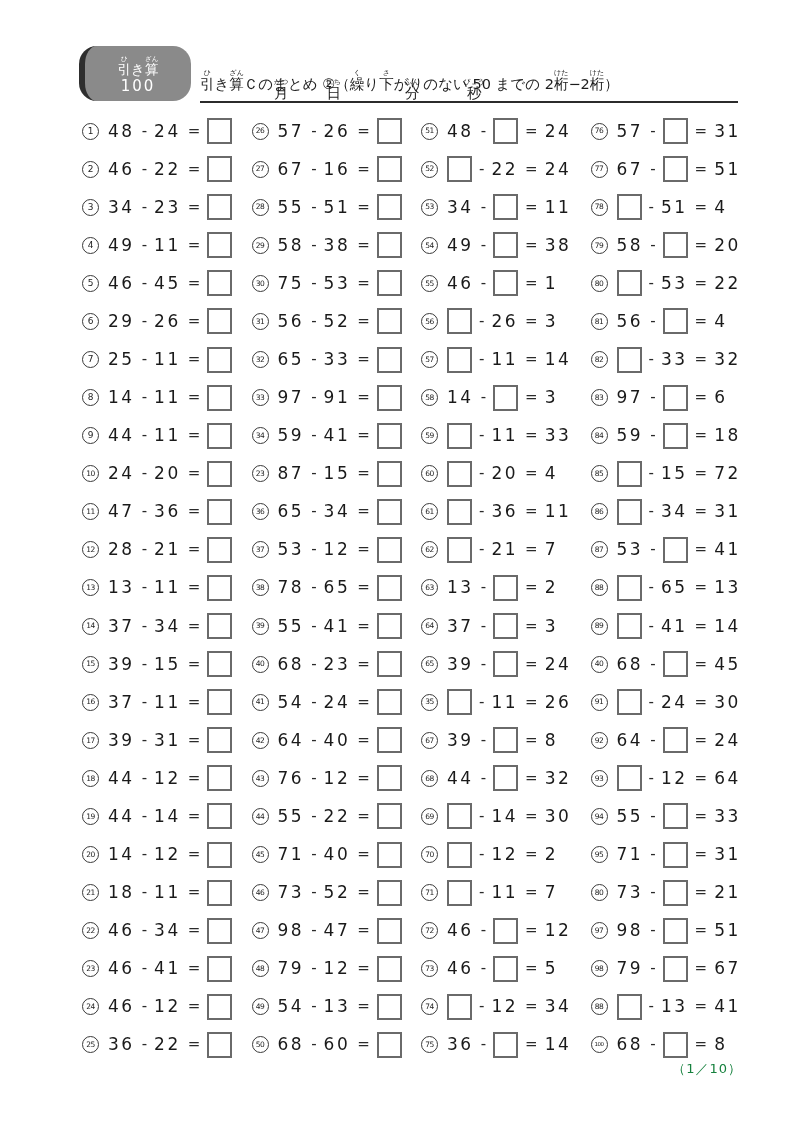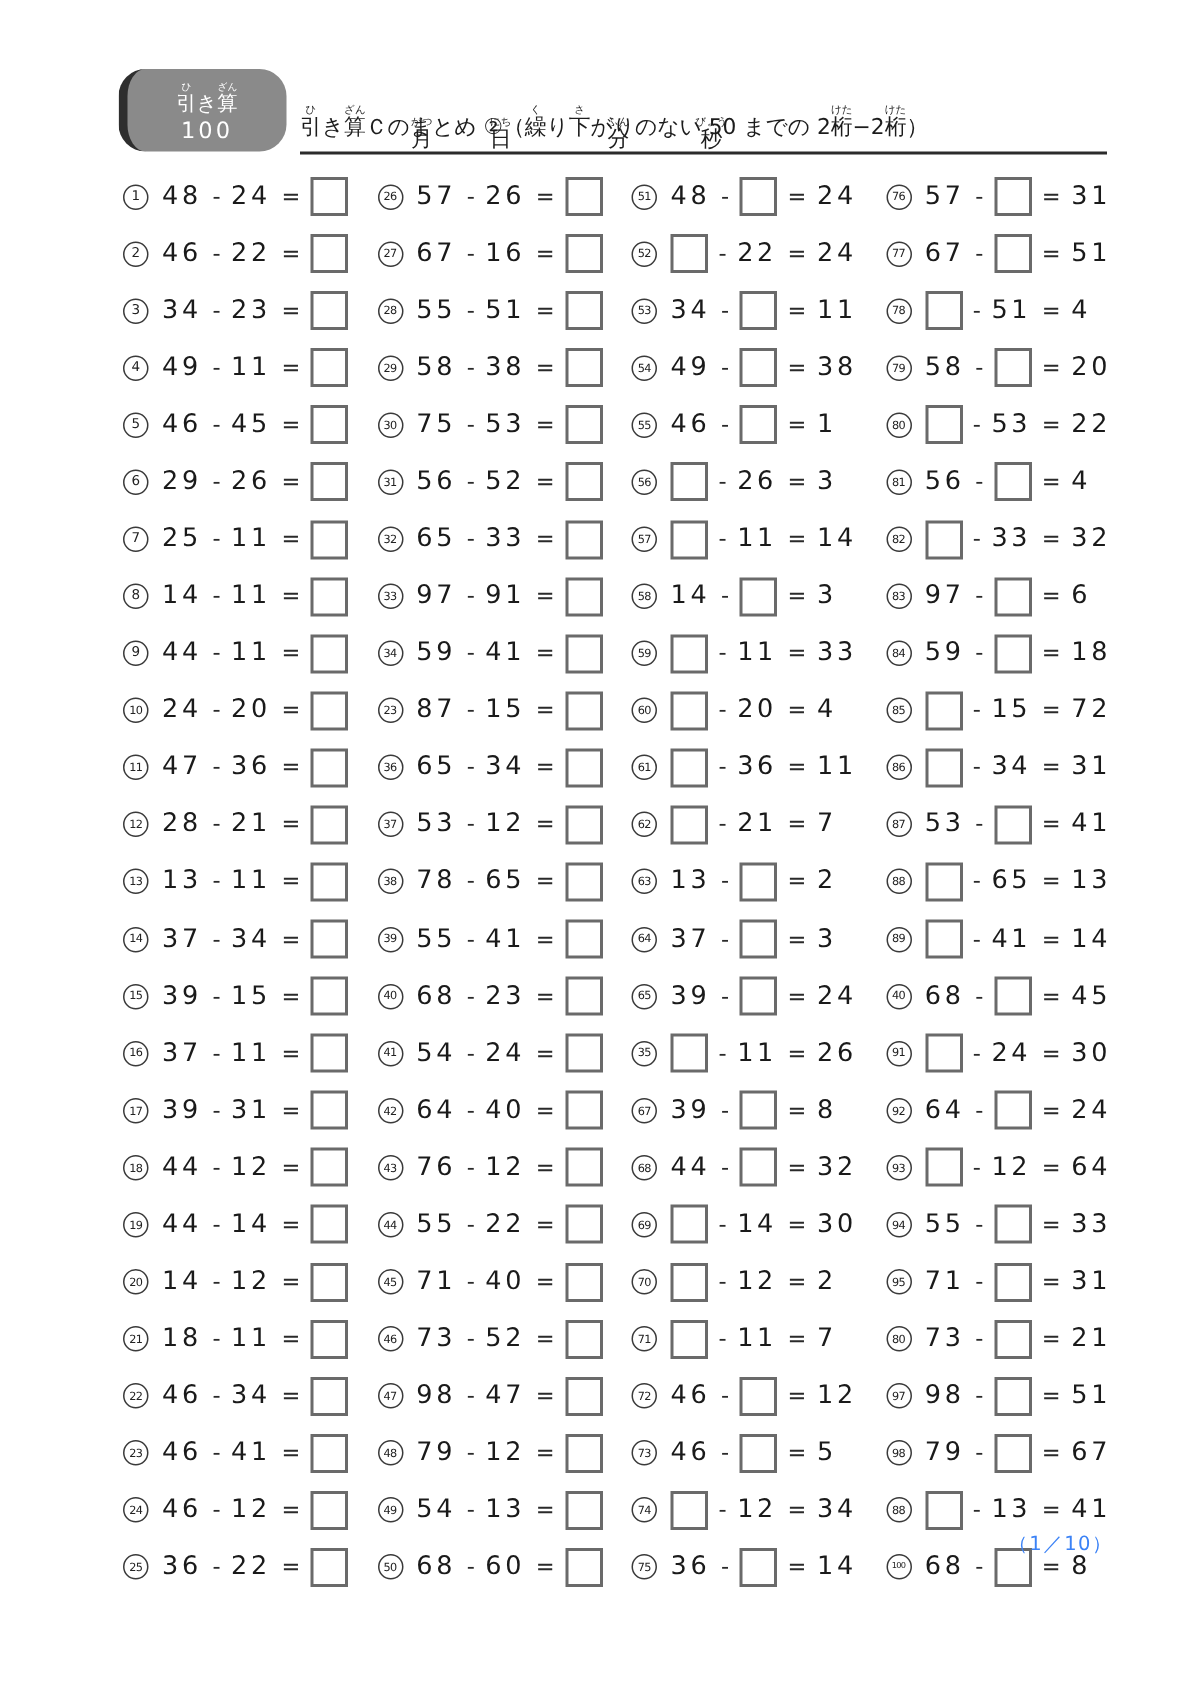--- a/index.html
+++ b/index.html
@@ -49,21 +49,21 @@
   .expr>*{margin-right:7px;}
   .expr>*:last-child{margin-right:0;}
   .num{letter-spacing:2.5px;line-height:1;white-space:nowrap;}
   .op{line-height:1;font-size:15px;color:#2a2a2a;}
   .box{
     display:inline-block;width:25px;height:26px;background:#fff;
     border:2px solid #6a6a6a;box-sizing:border-box;
   }
 
   
-  .footer{position:absolute;top:1020px;right:52px;font-size:13px;letter-spacing:1px;color:#3b82f6;}
+  .footer{position:absolute;top:1060px;right:52px;font-size:13px;letter-spacing:1px;color:#15803d;}
 </style>
 </head>
 <body>
 
 <div class="header">
   <div class="wbox">
     <div class="wt"><ruby>引<rt>ひ</rt></ruby><span>き</span><ruby>算<rt>ざん</rt></ruby></div>
     <div class="ws">100</div>
   </div>
   <div class="hright">

